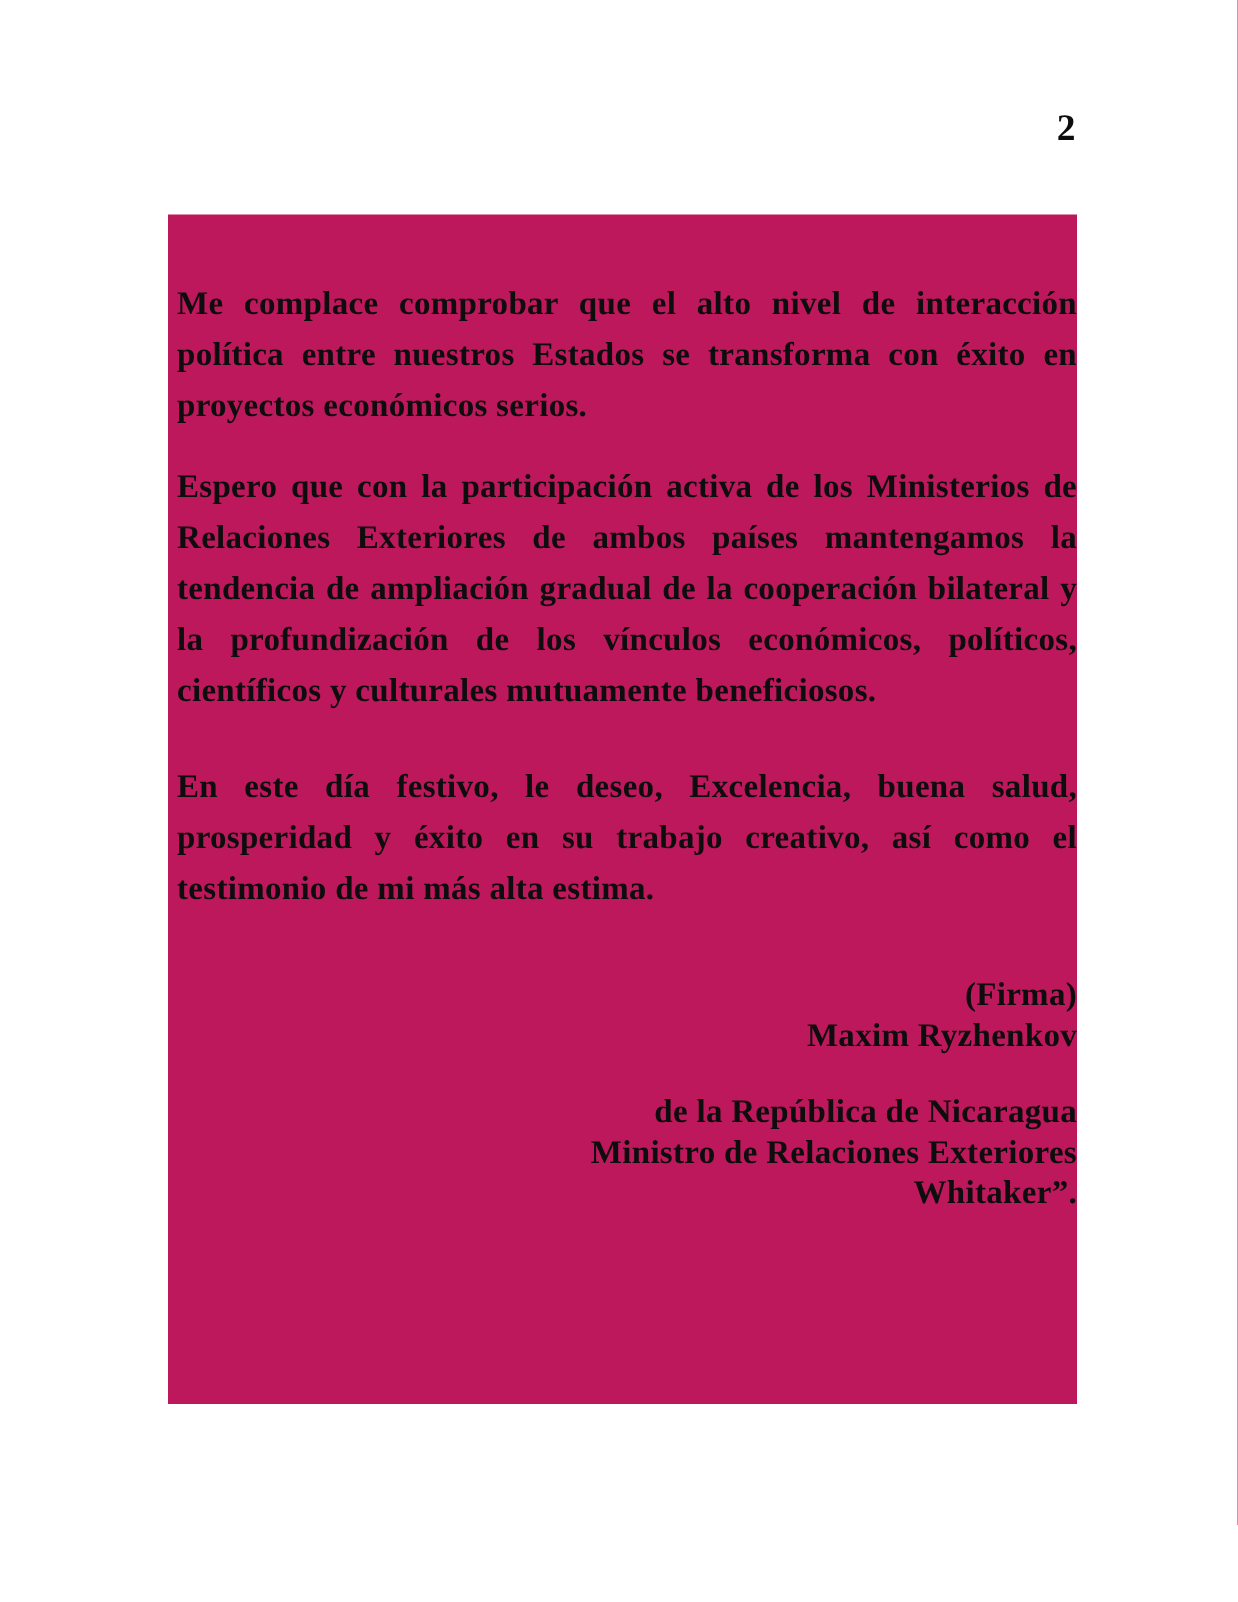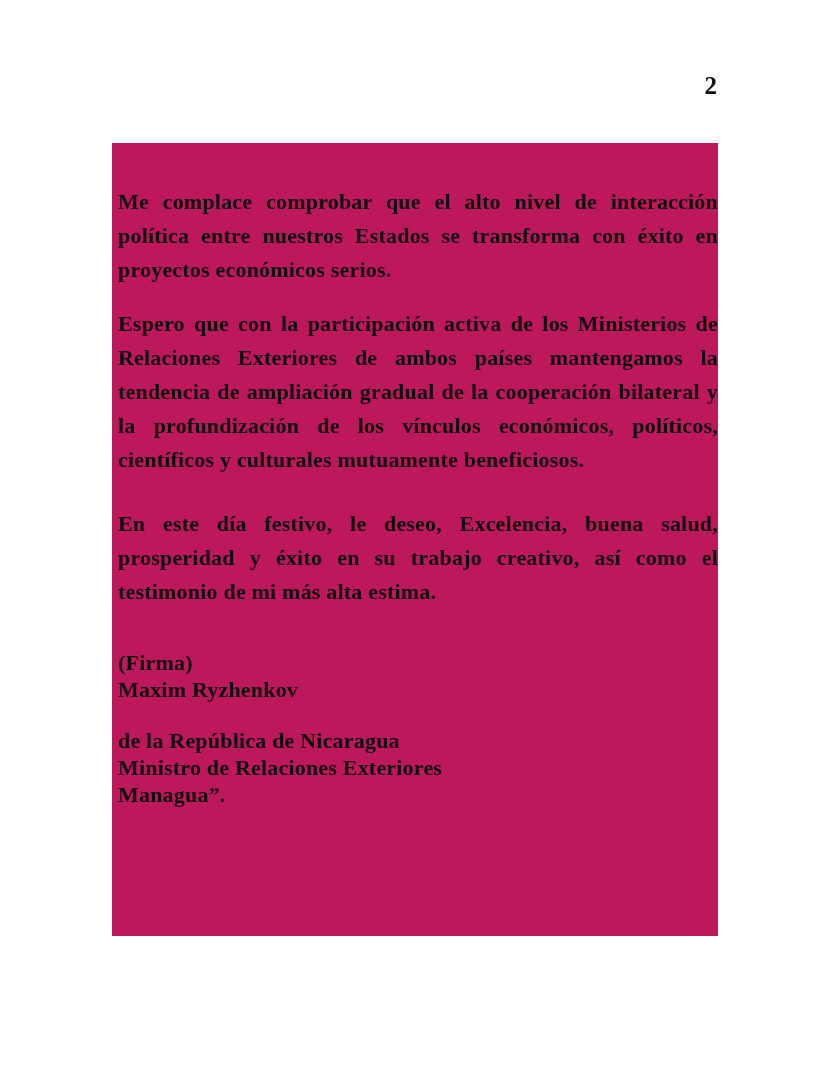--- a/index.html
+++ b/index.html
@@ -47,21 +47,21 @@
   .para.p2 { margin-bottom: 30px; }
   .para.p3 { margin-bottom: 40px; }
   .sig-block {
     margin: 0 0 24px 0;
   }
   .single-line {
     width: 600px;
     font-size: 22px;
     font-weight: bold;
     line-height: 27px;
-    text-align: left;
+    text-align: right;
     letter-spacing: 0.2px;
   }
 </style>
 </head>
 <body>
 
 <div class="page-number">2</div>
 
 <div class="content-box">
 
@@ -72,16 +72,16 @@
   <p class="para p3">En este día festivo, le deseo, Excelencia, buena salud, prosperidad y éxito en su trabajo creativo, así como el testimonio de mi más alta estima.</p>
 
   <div class="sig-block">
     <div class="single-line">(Firma)</div>
     <div class="single-line">Maxim Ryzhenkov</div>
   </div>
 
   <div class="addr-block">
     <div class="single-line">de la República de Nicaragua</div>
     <div class="single-line">Ministro de Relaciones Exteriores</div>
-    <div class="single-line">Managua”.</div>
+    <div class="single-line">Whitaker”.</div>
   </div>
 
 </div>
 
 </body></html>

